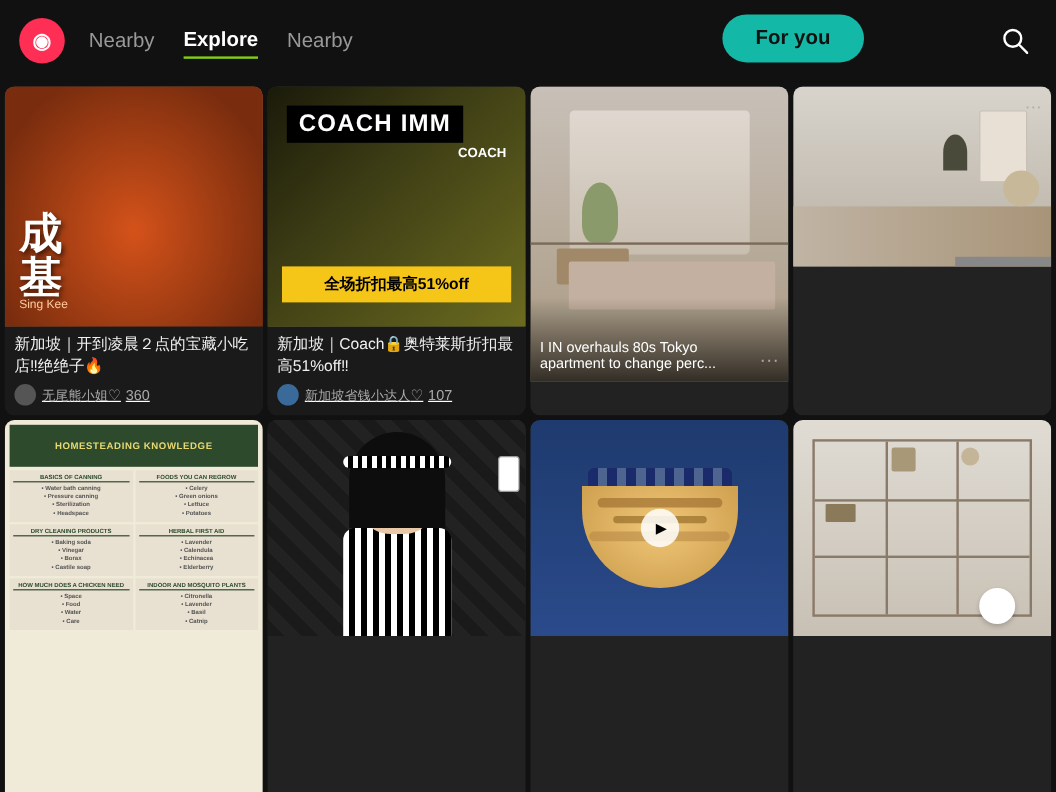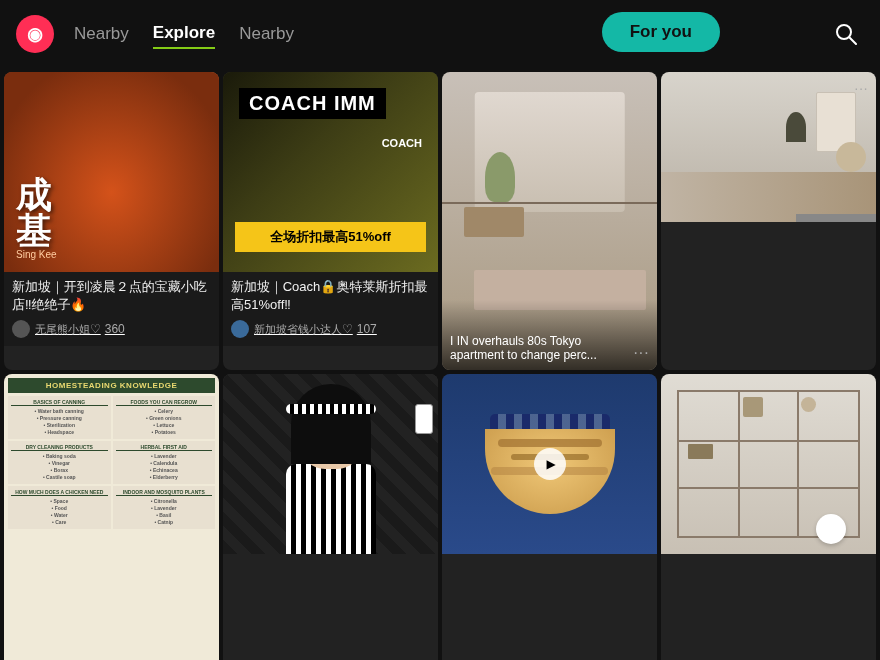--- a/index.html
+++ b/index.html
@@ -231,21 +231,21 @@
       font-weight: 700;
       padding: 6px 10px;
       text-align: center;
       z-index: 2;
     }
     .homestead-title {
       background: #2d4a2d;
       color: #e8d870;
       font-size: 8px;
       font-weight: 900;
-      padding: 3px 6px;
+      padding: 13px 6px;
       text-align: center;
       width: 100%;
       letter-spacing: 0.5px;
       margin-bottom: 3px;
     }
     .homestead-grid {
       display: grid;
       grid-template-columns: 1fr 1fr;
       gap: 2px;
       width: 100%;
@@ -315,40 +315,40 @@
             <span>♡</span>
             <span>360</span>
           </div>
         </div>
       </div>
     </div>
 
     <div class="card">
       <div class="card-image card2-img">
         <div class="coach-label">COACH IMM</div>
-        <div style="position:absolute;top:50px;right:16px;z-index:2;color:#fff;font-size:11px;font-weight:700;margin-top:15px;">COACH</div>
+        <div style="position:absolute;top:50px;right:16px;z-index:2;color:#fff;font-size:11px;font-weight:700;">COACH</div>
         <div class="discount-badge">全场折扣最高51%off</div>
       </div>
       <div class="card-footer">
         <div class="card-title">新加坡｜Coach🔒奥特莱斯折扣最高51%off‼</div>
         <div class="card-meta">
           <div class="card-author">
             <div class="author-avatar" style="background:#3a6a9a;"></div>
             <span>新加坡省钱小达人</span>
           </div>
           <div class="card-likes">
             <span>♡</span>
             <span>107</span>
           </div>
         </div>
       </div>
     </div>
 
     <div class="card" style="grid-row: span 1;">
-      <div style="height:298px;background:linear-gradient(180deg,#c8c0b8 0%,#a89880 100%);position:relative;">
+      <div style="height:246px;background:linear-gradient(180deg,#c8c0b8 0%,#a89880 100%);position:relative;">
 
         <div style="position:absolute;top:20px;left:50%;transform:translateX(-50%);width:70%;height:120px;background:linear-gradient(180deg,#e0d8d0 0%,#c8beb0 100%);border-radius:4px;"></div>
         <div style="position:absolute;top:80px;left:20%;width:30px;height:50px;background:#8a9a6a;border-radius:50% 50% 30% 30%;"></div>
         <div style="position:absolute;top:130px;left:0;right:0;height:2px;background:#7a6a5a;"></div>
         <div style="position:absolute;top:135px;left:10%;width:60px;height:30px;background:#a08868;border-radius:2px;"></div>
         <div style="position:absolute;bottom:60px;left:15%;width:80%;height:40px;background:#c4b0a0;border-radius:2px;"></div>
         <div style="position:absolute;bottom:0;left:0;right:0;height:70px;background:linear-gradient(0,rgba(0,0,0,0.7),transparent);padding:8px;display:flex;align-items:flex-end;justify-content:space-between;">
           <div style="font-size:12px;color:#fff;flex:1;">I IN overhauls 80s Tokyo apartment to change perc...</div>
           <div style="color:#aaa;font-size:16px;cursor:pointer;">···</div>
         </div>

